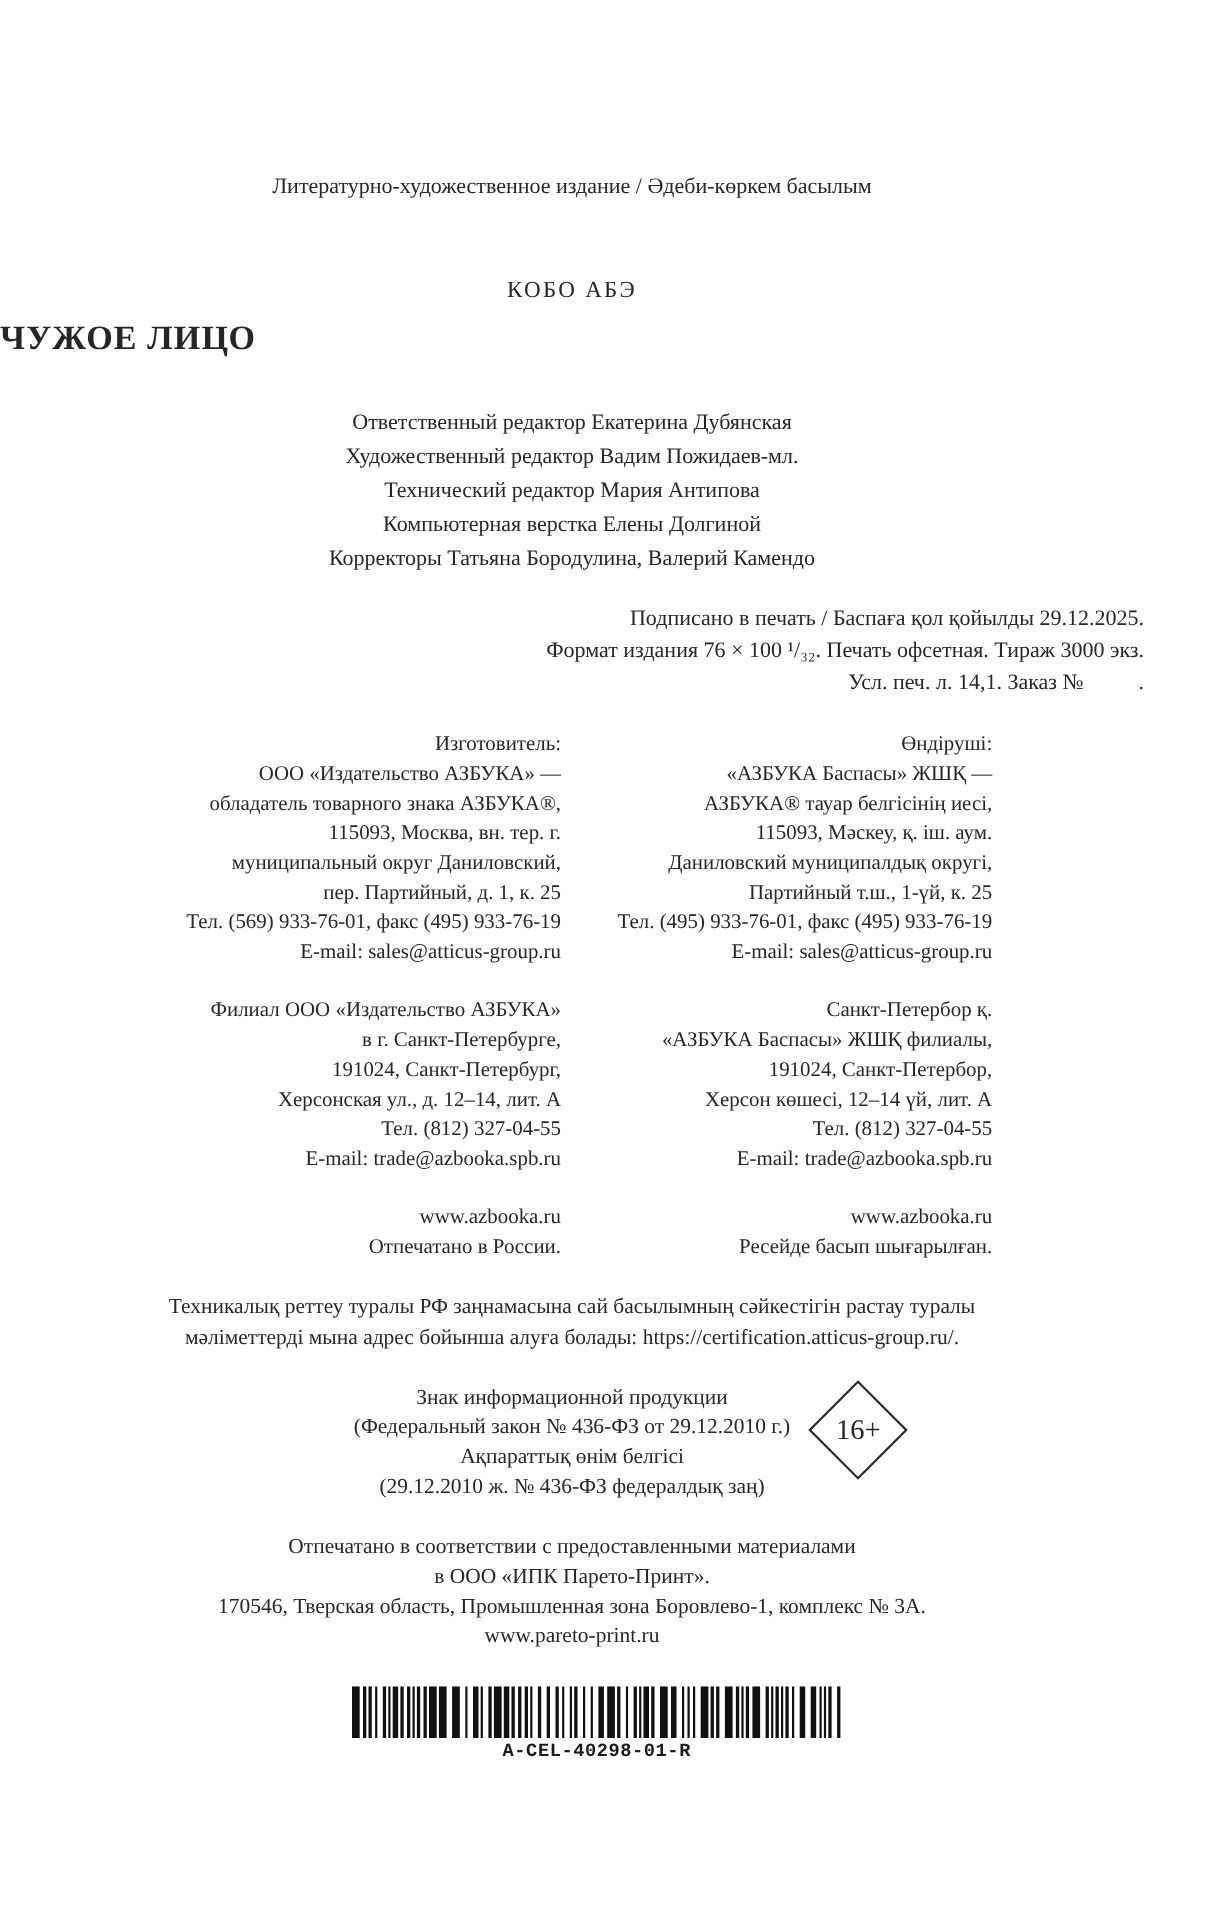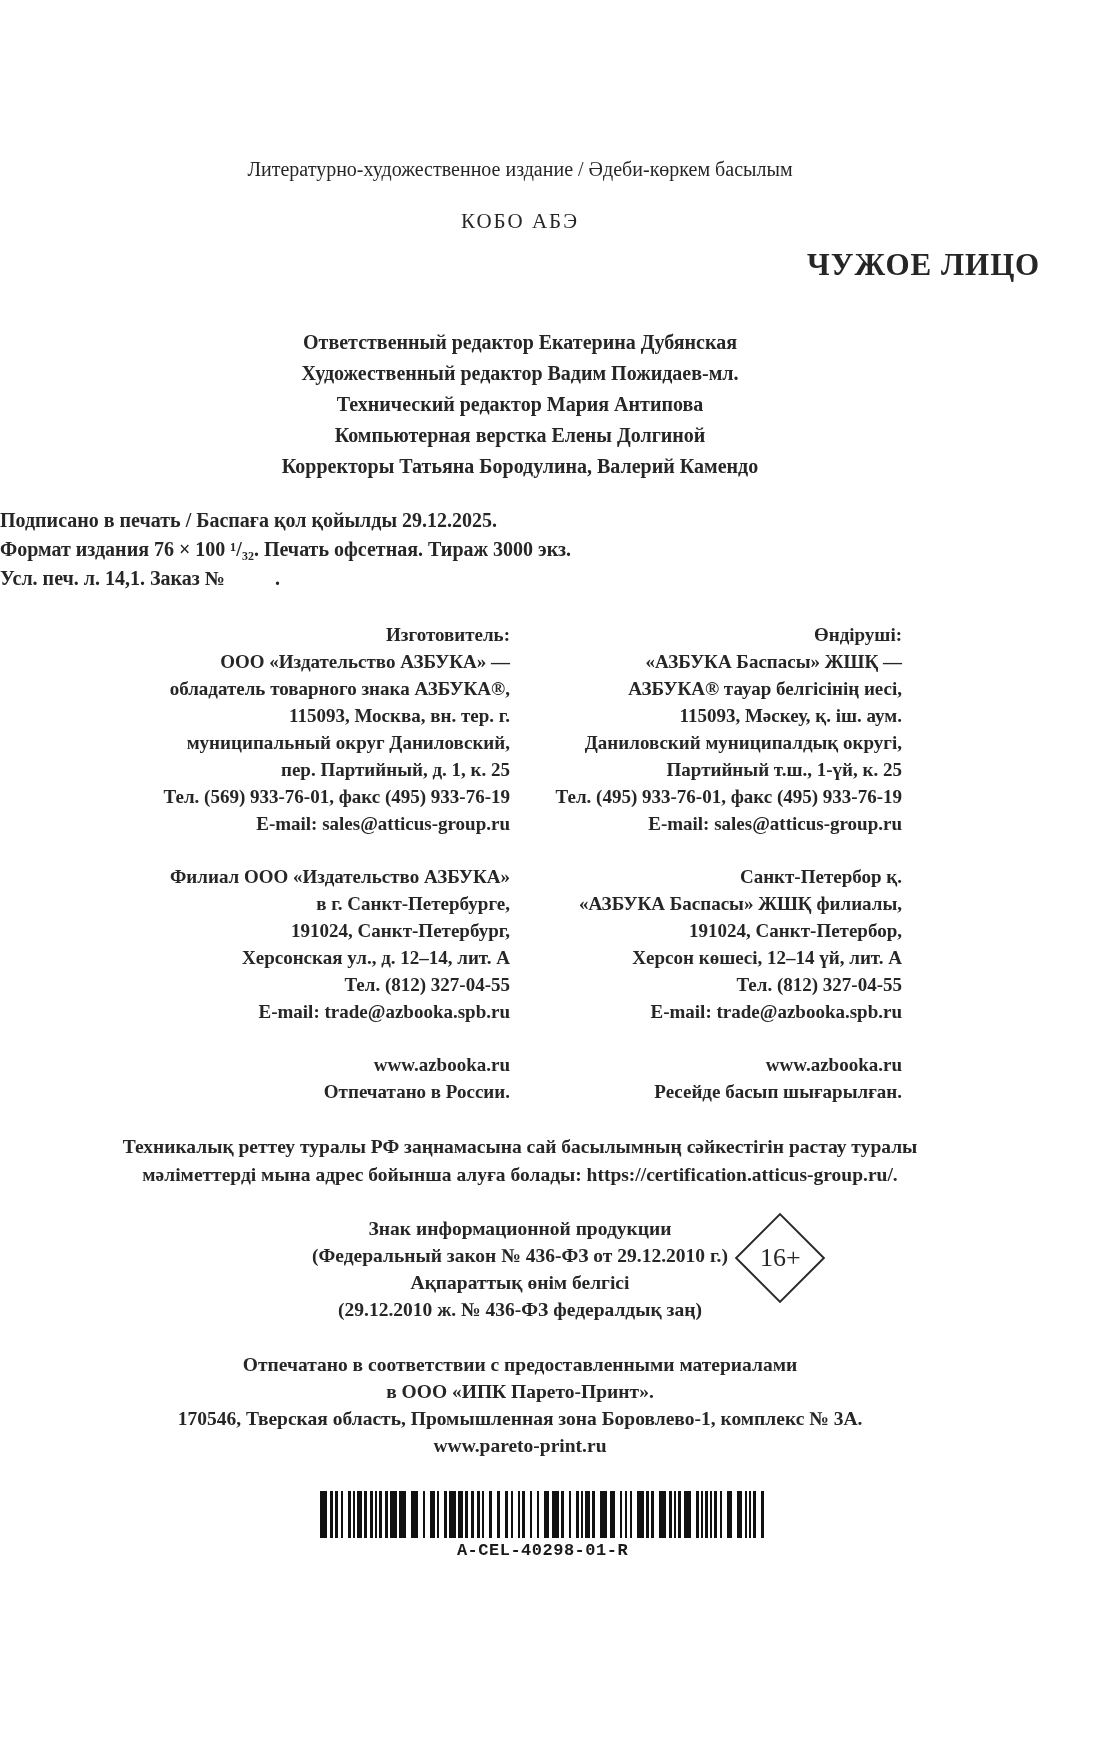--- a/index.html
+++ b/index.html
@@ -10,28 +10,28 @@
     background: #ffffff;
     color: #262626;
     font-family: "Liberation Serif", "DejaVu Serif", serif;
     overflow: hidden;
   }
   .content {
     width: 1040px; 
     padding-top: 158px;
     margin: 0;
   }
-  .ml { white-space: pre-line; font-weight: bold; }
+  .ml { white-space: pre-line; }
 
   .edition-line { text-align: center; font-size: 20px; }
-  .author { text-align: center; font-size: 21px; letter-spacing: 2px; margin-top: 28px; }
-  .title { text-align: right; font-size: 31px; font-weight: bold; letter-spacing: 1px; margin-top: 13px; }
+  .author { text-align: center; font-size: 21px; letter-spacing: 2px; margin-top: 70px; }
+  .title { text-align: left; font-size: 31px; font-weight: bold; letter-spacing: 1px; margin-top: 13px; }
 
   .credits { text-align: center; font-size: 20px; line-height: 31px; margin-top: 44px; }
-  .print-details { text-align: left; font-size: 20px; line-height: 29px; margin-top: 24px; }
+  .print-details { text-align: right; font-size: 20px; line-height: 29px; margin-top: 24px; }
 
   .addr-grid {
     display: grid;
     grid-template-columns: 370px 370px;
     column-gap: 22px;
     margin-left: 140px;
     font-size: 19px;
     line-height: 27px;
   }
   .addr-grid.first { margin-top: 28px; }

